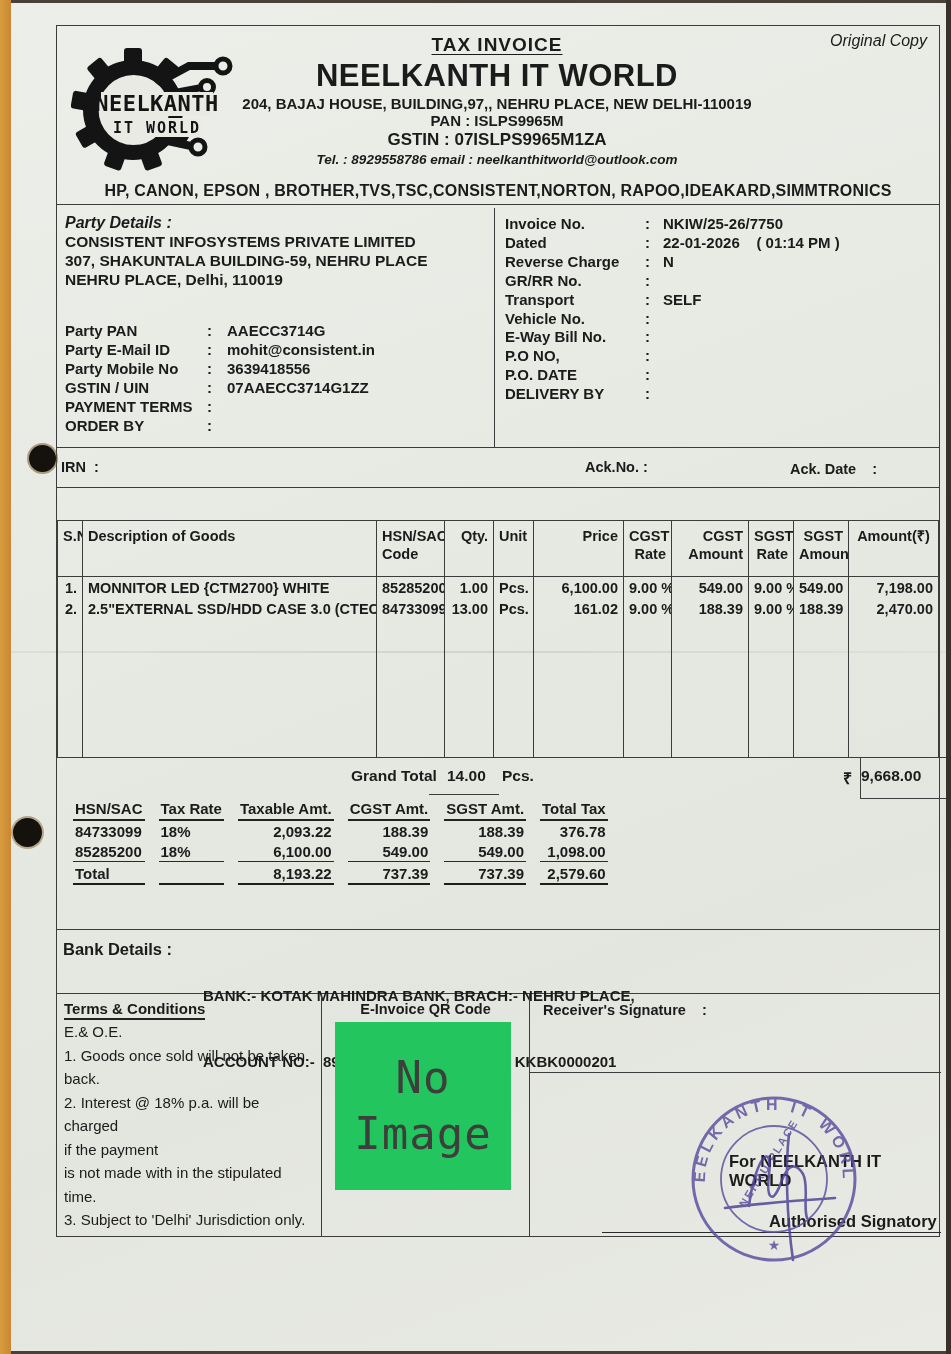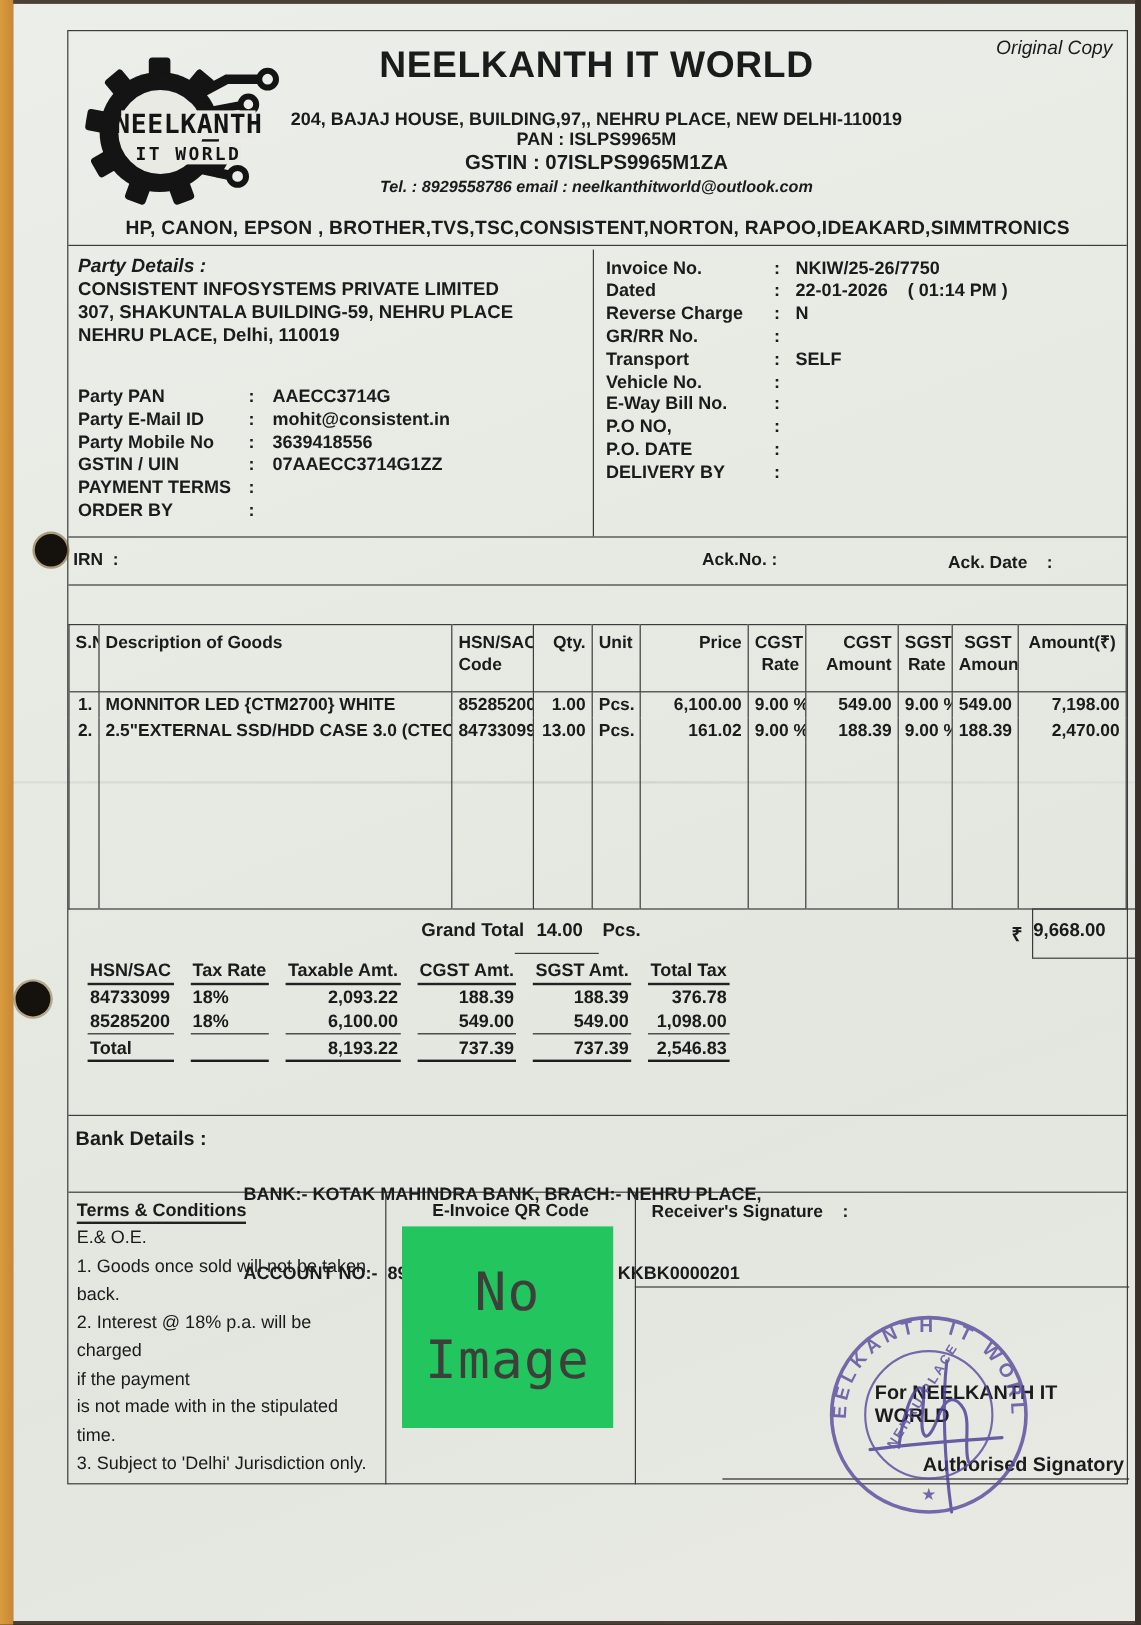--- a/index.html
+++ b/index.html
@@ -15,21 +15,21 @@
            background:linear-gradient(160deg,#eceee9 0%,#e7e9e3 40%,#e3e5df 70%,#e9eae4 100%); }
   .pre { white-space:pre; }
 
   
   .frame { position:absolute; left:56px; top:25px; width:884px; height:1212px; border:1.6px solid #3c3c3c; }
 
   
   .hdr-center { position:absolute; left:140px; top:8px; width:600px; text-align:center; }
   .doc-type { font-size:19px; font-weight:bold; letter-spacing:1px; text-decoration:underline; text-underline-offset:3px; }
   .company  { font-size:31px; font-weight:bold; letter-spacing:0.5px; margin-top:2px; }
-  .addr     { font-size:15px; font-weight:600; margin-top:19px; }
+  .addr     { font-size:15px; font-weight:600; margin-top:1px; }
   .pan      { font-size:15px; font-weight:600; }
   .gstin    { font-size:17px; font-weight:bold; margin-top:1px; }
   .contact  { font-size:13.5px; font-weight:bold; font-style:italic; margin-top:2px; }
   .orig-copy { position:absolute; right:12px; top:6px; font-size:16px; font-style:italic; font-weight:500; }
   .brands { position:absolute; left:0; top:156px; width:100%; text-align:center; font-size:16px; font-weight:bold; letter-spacing:0.2px; border-bottom:1.6px solid #3c3c3c; padding-bottom:4px; }
 
   
   .logo { position:absolute; left:14px; top:8px; width:178px; height:152px; }
 
   
@@ -173,20 +173,21 @@
       <circle cx="127" cy="113" r="7" fill="none" stroke="#141414" stroke-width="5"></circle>
       <rect x="30" y="58" width="112" height="24" fill="#e9eae4"></rect>
       <text x="86" y="77" text-anchor="middle" font-family="DejaVu Sans Mono, monospace" font-weight="bold" font-size="22" letter-spacing="0.5" fill="#141414">NEELKANTH</text>
       <rect x="42" y="84" width="88" height="19" fill="#e9eae4"></rect>
       <text x="86" y="99" text-anchor="middle" font-family="DejaVu Sans Mono, monospace" font-weight="bold" font-size="15" letter-spacing="2" fill="#141414">IT WORLD</text>
     </svg>
 
     <div class="orig-copy">Original Copy</div>
 
     <div class="hdr-center">
+      <div class="doc-type">TAX INVOICE</div>
       <div class="company">NEELKANTH IT WORLD</div>
       <div class="addr">204, BAJAJ HOUSE, BUILDING,97,, NEHRU PLACE, NEW DELHI-110019</div>
       <div class="pan">PAN : ISLPS9965M</div>
       <div class="gstin">GSTIN : 07ISLPS9965M1ZA</div>
       <div class="contact">Tel. : 8929558786   email : neelkanthitworld@outlook.com</div>
     </div>
 
     <div class="brands">HP, CANON, EPSON , BROTHER,TVS,TSC,CONSISTENT,NORTON, RAPOO,IDEAKARD,SIMMTRONICS</div>
   </div>
 
@@ -414,21 +415,21 @@
           <td class="r">549.00</td>
           <td class="r">549.00</td>
           <td class="r">1,098.00</td>
         </tr>
         <tr class="tot">
           <td class="l">Total</td>
           <td class="l"></td>
           <td class="r">8,193.22</td>
           <td class="r">737.39</td>
           <td class="r">737.39</td>
-          <td class="r">2,546.83</td>
+          <td class="r">2,579.60</td>
         </tr>
       </tbody>
     </table>
   </div>
 
 
   <div class="bank-sec">
     <div class="bank-label">Bank Details :</div>
     <div class="bank-lines">
       <div>BANK:- KOTAK MAHINDRA BANK, BRACH:- NEHRU PLACE,</div>

